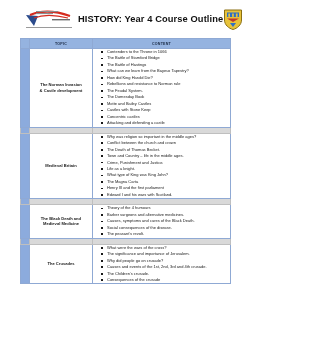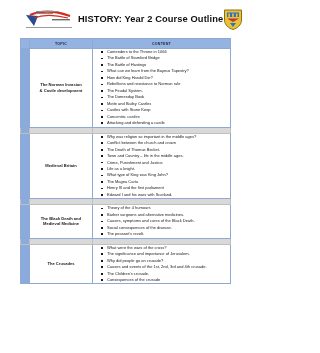--- a/index.html
+++ b/index.html
@@ -152,21 +152,21 @@
         <path d="M2 7 L10 18 L14 8 Z" fill="#2b4b8c"></path>
         <path d="M6 7 C18 2, 32 3, 46 8" stroke="#d52b1e" stroke-width="2.2" fill="none"></path>
         <path d="M10 10 C20 6, 32 7, 44 10" stroke="#d52b1e" stroke-width="1.1" fill="none"></path>
         <rect x="12" y="3" width="22" height="1.1" fill="#8d8d8d"></rect>
         <rect x="12" y="5" width="17" height="1.1" fill="#8d8d8d"></rect>
         <rect x="28" y="11" width="18" height="1.4" fill="#6b6b6b"></rect>
         <rect x="2" y="19" width="46" height="1" fill="#9a9a9a"></rect>
       </svg>
     </div>
 
-    <div class="doc-title">HISTORY: Year 2 Course Outline</div>
+    <div class="doc-title">HISTORY: Year 4 Course Outline</div>
 
     <div class="crest">
       <svg width="20" height="22" viewBox="0 0 20 22">
         <path d="M1.5 2 H18.5 V12 C18.5 17, 14 20.5, 10 21.5 C6 20.5, 1.5 17, 1.5 12 Z" fill="#e8c33a" stroke="#8a6f12" stroke-width="1"></path>
         <rect x="4" y="4.5" width="12" height="4.5" fill="#2f6fc4"></rect>
         <rect x="5.3" y="5.5" width="1.7" height="3.4" fill="#e8c33a"></rect>
         <rect x="9.1" y="5.5" width="1.7" height="3.4" fill="#e8c33a"></rect>
         <rect x="12.9" y="5.5" width="1.7" height="3.4" fill="#e8c33a"></rect>
         <path d="M4 10.5 H16 L10 14 Z" fill="#c0392b"></path>
         <path d="M7 15 H13 L10 19 Z" fill="#2f6fc4"></path>

